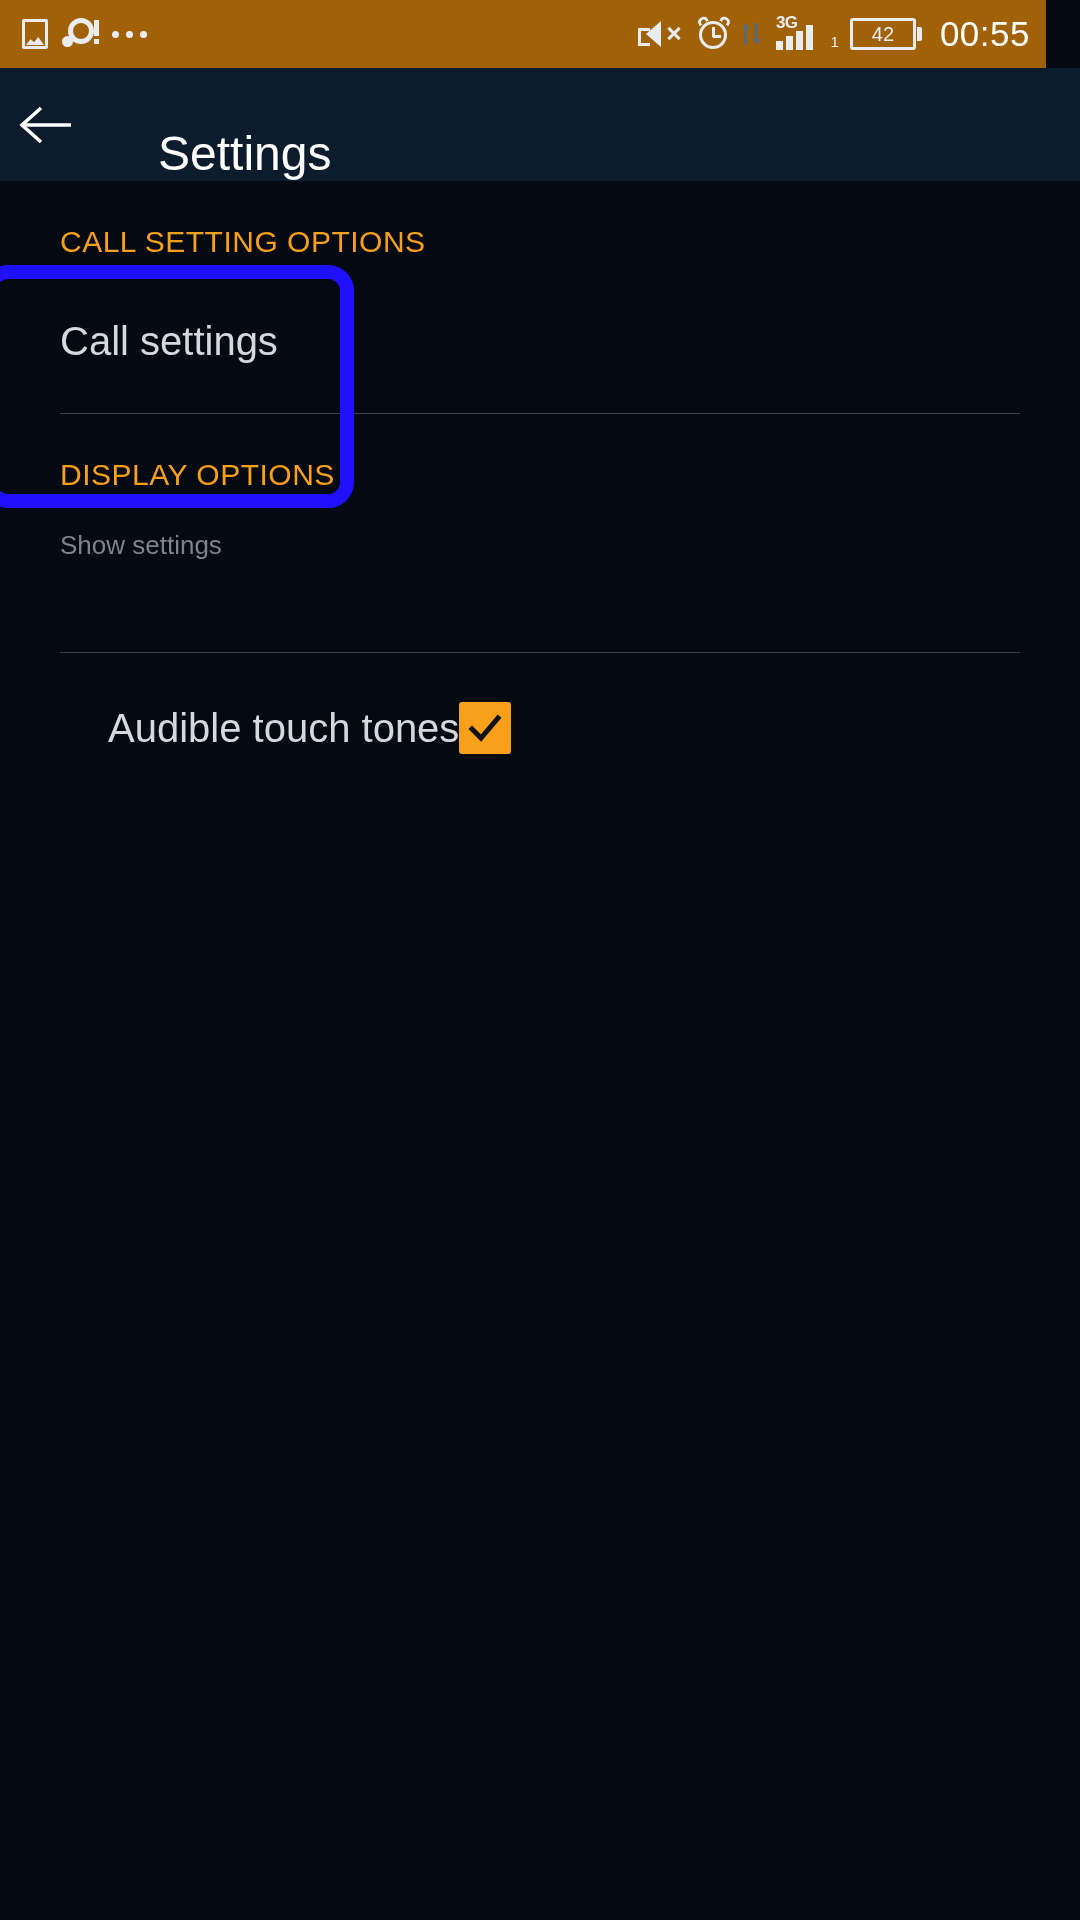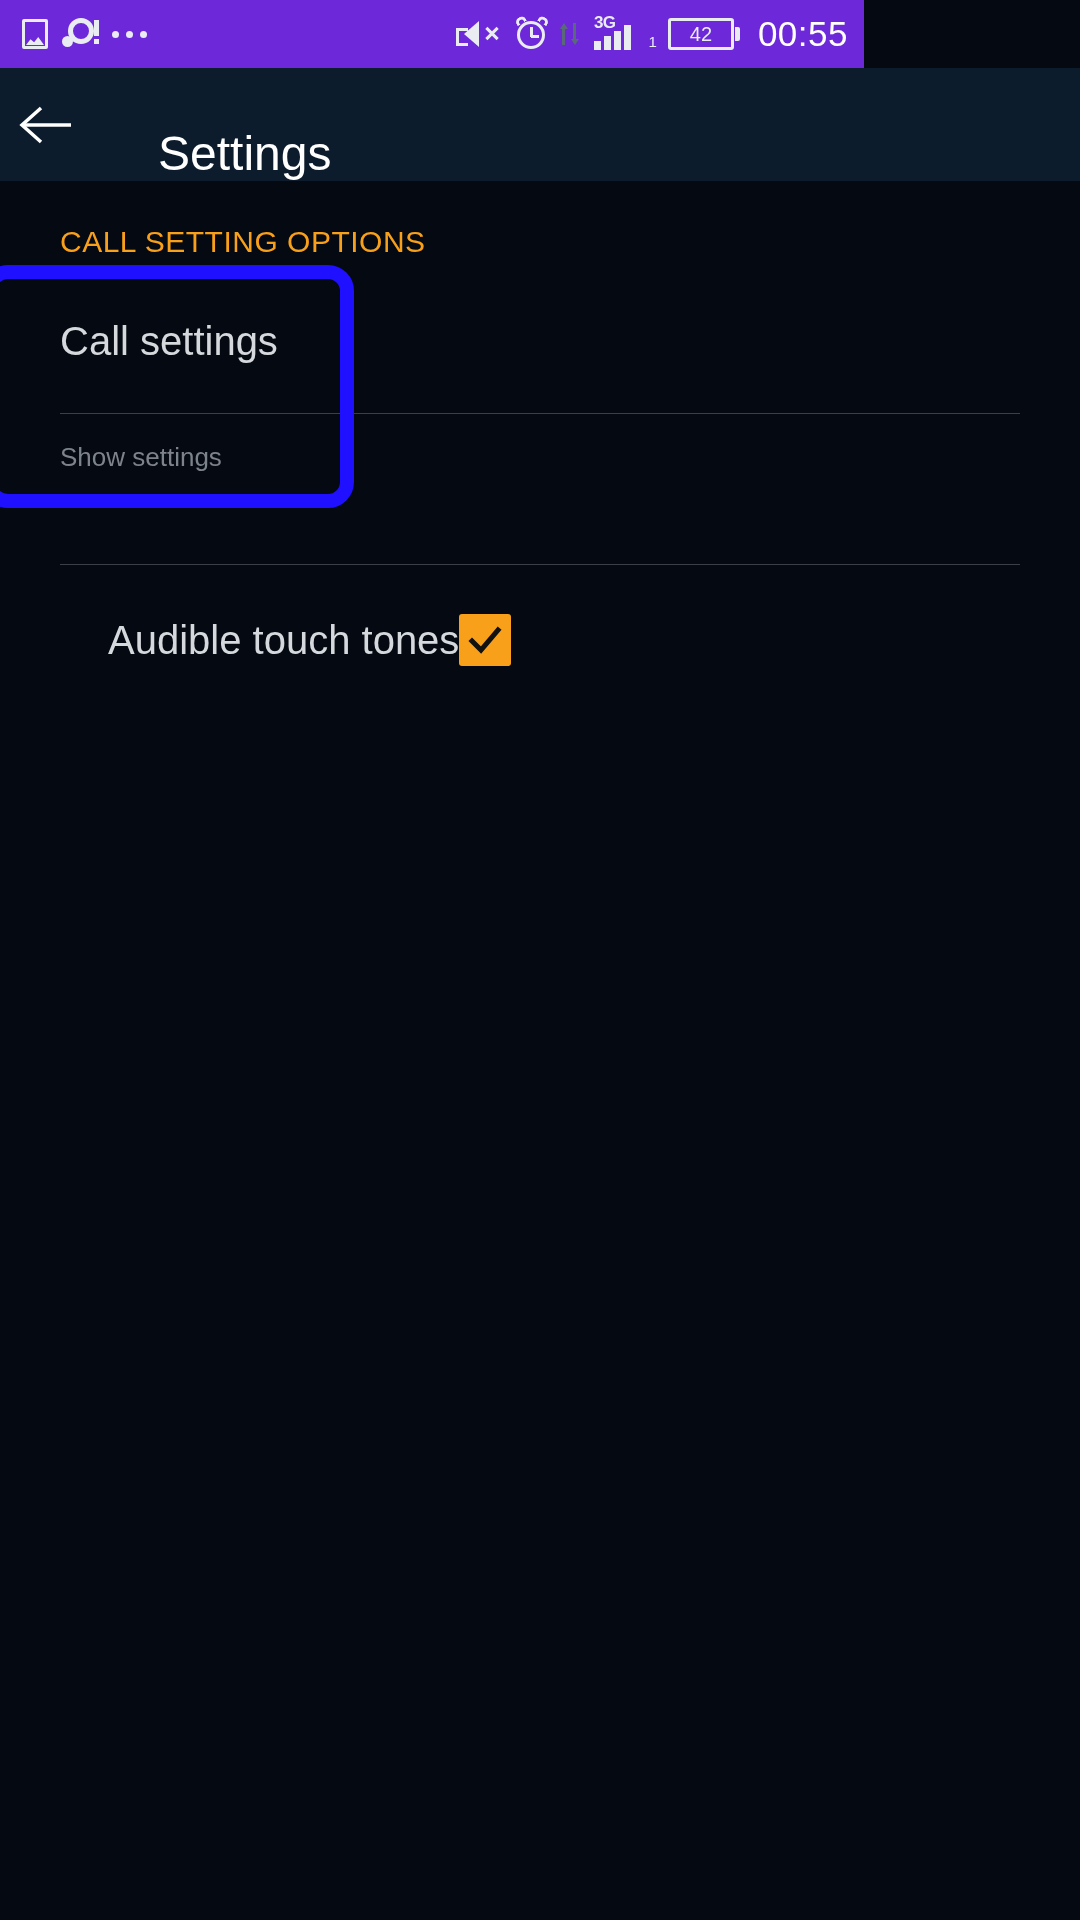--- a/index.html
+++ b/index.html
@@ -6,22 +6,22 @@
   html, body {
     width:1080px; height:1920px;
     background:#050a12;
     font-family:"Liberation Sans", sans-serif;
     overflow:hidden;
   }
   #screen { position:relative; width:1080px; height:1920px; background:#050a12; }
 
   
   .statusbar {
-    position:absolute; top:0; left:0; width:864px; height:68px;
-    background:#6d28d9;
+    position:absolute; top:0; left:0; width:1046px; height:68px;
+    background:#a16207;
     display:flex; align-items:center; justify-content:space-between;
     padding:0 16px 0 22px;
   }
   .sb-left { display:flex; align-items:center; gap:14px; }
   .sb-right { display:flex; align-items:center; gap:10px; }
 
   .ic-screenshot { width:26px; height:30px; border:3px solid #e9edf2; border-radius:2px; position:relative; overflow:hidden; }
   .ic-screenshot::after {
     content:""; position:absolute; left:1px; bottom:1px; width:18px; height:9px;
     background:#e9edf2;
@@ -225,20 +225,21 @@
   <div class="content">
 
     <div class="section-header">CALL SETTING OPTIONS</div>
     <div class="row" style="min-height:144px;">
       <div class="row-text">
         <div class="row-title">Call settings</div>
       </div>
     </div>
     <div class="divider"></div>
 
+    <div class="section-header">DISPLAY OPTIONS</div>
     <div class="row" style="min-height:150px; align-items:flex-start; padding-top:22px;">
       <div class="row-text">
         <div class="row-sub">Show settings</div>
       </div>
     </div>
     <div class="divider"></div>
 
     <div class="row" style="min-height:150px;margin-left:48px;">
       <div class="row-text">
         <div class="row-title">Audible touch tones</div>

